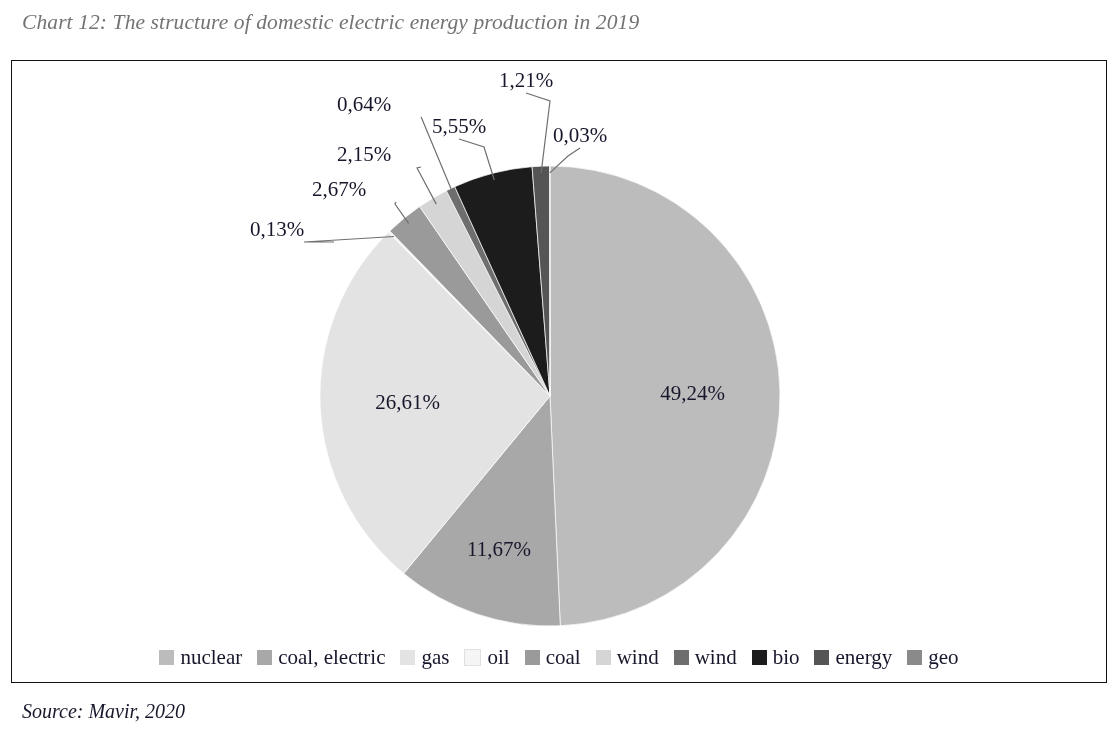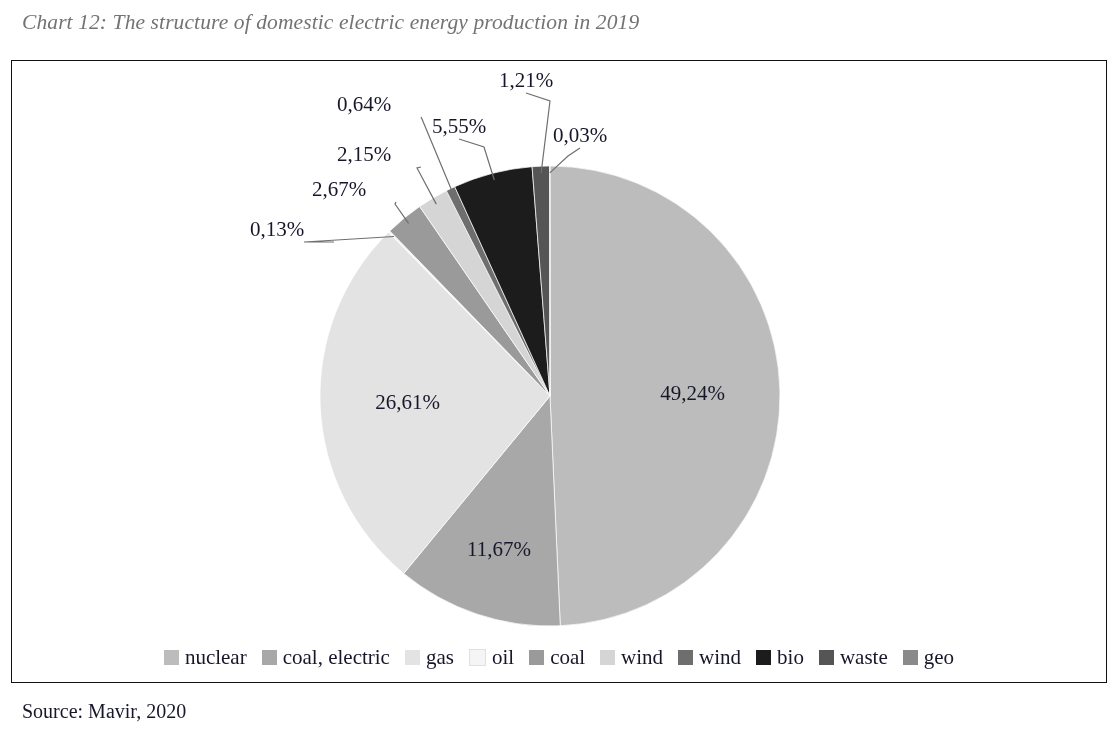--- a/index.html
+++ b/index.html
@@ -76,20 +76,21 @@
   .legend-text{
     font-family:"Liberation Serif", serif;
     font-size:21px;
     color:#17172b;
     line-height:1;
   }
   #source{
     position:absolute;
     left:22px; top:700px;
     font-size:20px;
+    font-style:italic;
     color:#17172b;
     white-space:nowrap;
   }
 </style>
 </head>
 <body>
 
 <div id="title">Chart 12: The structure of domestic electric energy production in 2019</div>
 
 <div id="chart-box">
@@ -154,21 +155,21 @@
       <div class="legend-item">
         <span class="legend-swatch" style="background: rgb(110, 110, 110);"></span>
         <span class="legend-text">wind</span>
       </div>
       <div class="legend-item">
         <span class="legend-swatch" style="background: rgb(28, 28, 28);"></span>
         <span class="legend-text">bio</span>
       </div>
       <div class="legend-item">
         <span class="legend-swatch" style="background: rgb(85, 85, 85);"></span>
-        <span class="legend-text">waste</span>
+        <span class="legend-text">energy</span>
       </div>
       <div class="legend-item">
         <span class="legend-swatch" style="background: rgb(138, 138, 138);"></span>
         <span class="legend-text">geo</span>
       </div>
     </div>
 
 </div>
 
 <div id="source">Source: Mavir, 2020</div>

